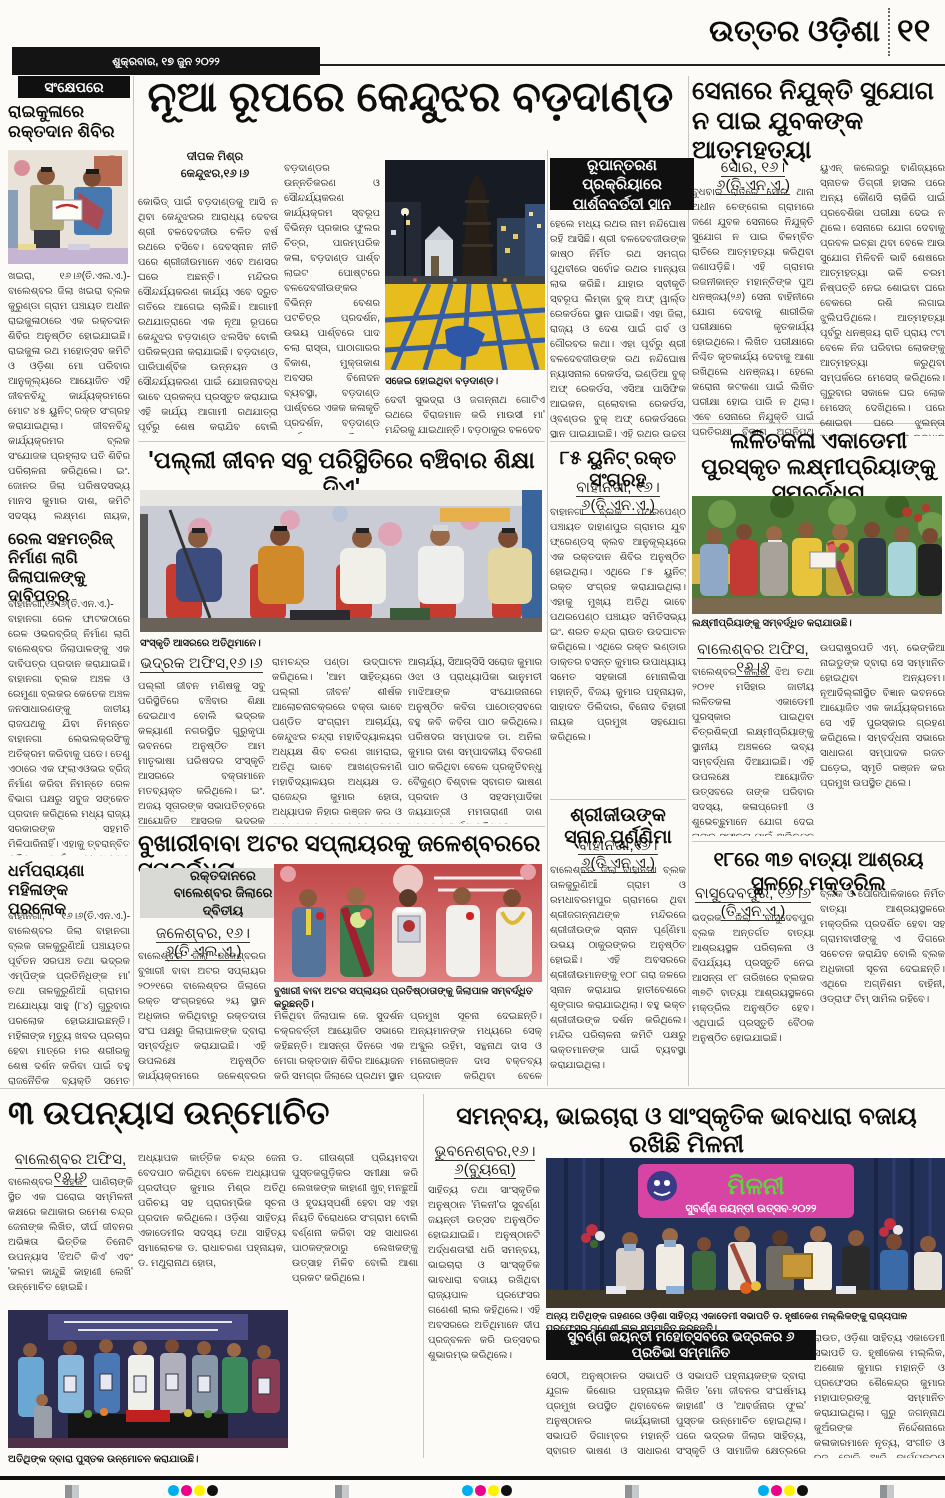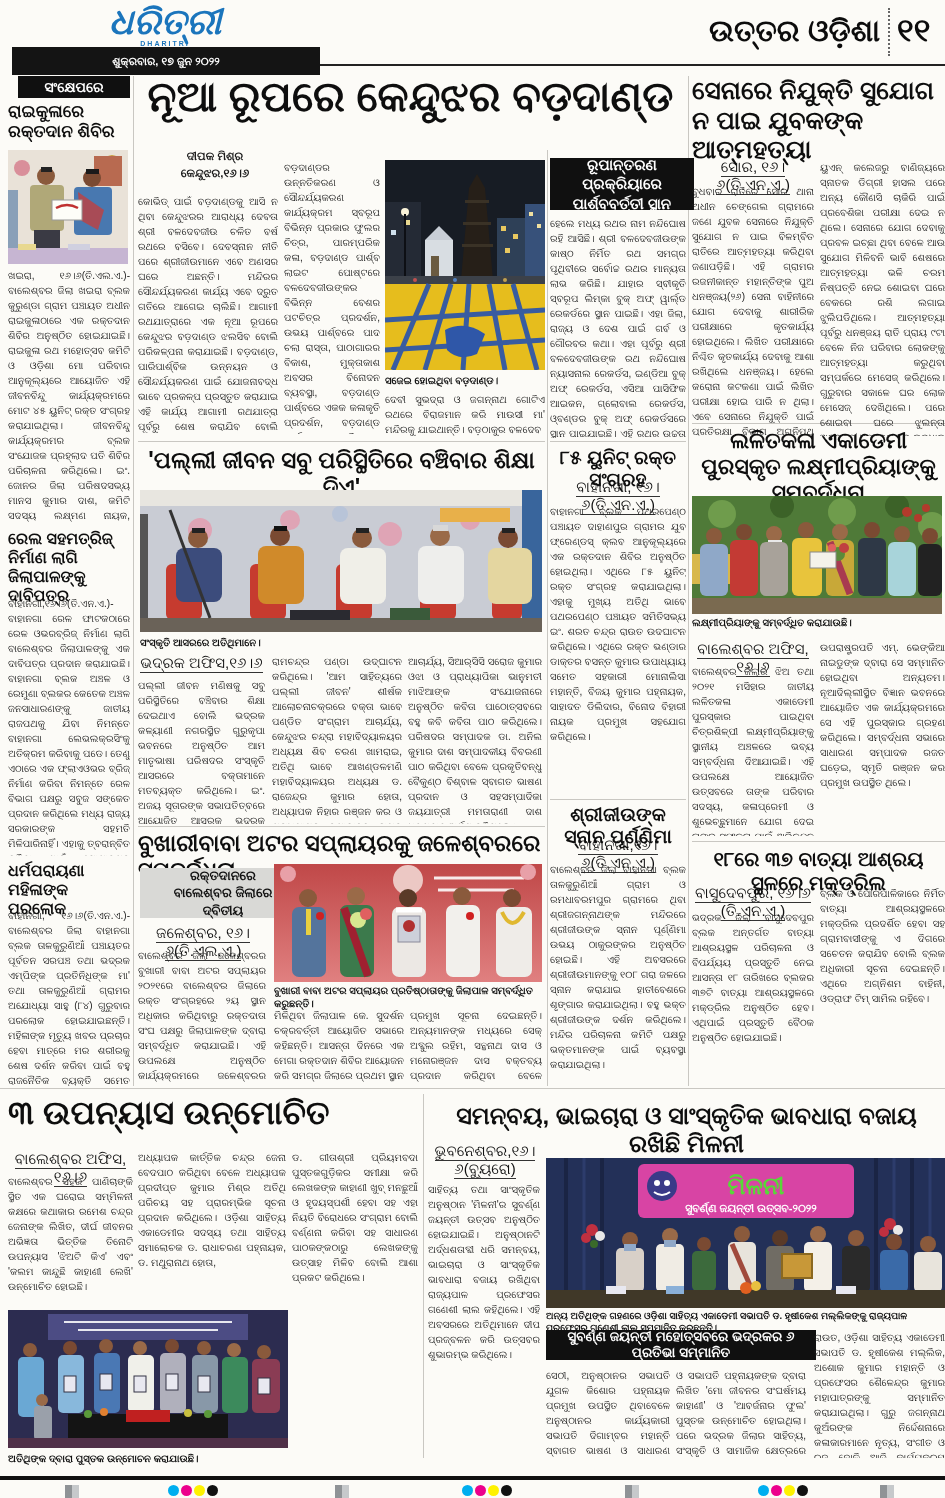--- a/index.html
+++ b/index.html
@@ -7,41 +7,37 @@
   .abs{position:absolute;}
   .hl{font-weight:bold;color:#0e0e0e;line-height:1.18;letter-spacing:0;}
   .body-col{font-size:10px;line-height:1.5;text-align:justify;overflow:hidden;color:#222;word-break:break-word;}
   .dateline{font-size:15px;font-weight:normal;text-align:center;color:#111;}
   .dateline span{border-bottom:1px solid #333;padding-bottom:1px;}
   .caption{font-size:10px;font-weight:bold;color:#111;line-height:1.3;overflow:hidden;}
   .black-box{background:#101010;color:#fff;font-weight:bold;text-align:center;display:flex;align-items:center;justify-content:center;overflow:hidden;}
   .gray-box{background:#d9d9d6;color:#111;font-weight:bold;text-align:center;display:flex;align-items:center;justify-content:center;line-height:1.35;}
   .vrule{width:1px;background:#c9c7c2;}
   .hrule{height:1px;background:#c9c7c2;}
-  .photo{background:#e5e5e5;overflow:hidden;}
+  .photo{background:#e5e5e5;overflow:hidden;font-family:Liberation Serif, serif;}
   .photo svg{display:block;width:100%;height:100%;}
   .masthead-logo{color:#1b75bc;font-weight:bold;font-style:italic;font-size:36px;line-height:1;}
   .masthead-sub{color:#1b75bc;font-weight:bold;font-size:7px;letter-spacing:2px;}
   .datebar{background:#141414;color:#fff;font-size:11px;font-weight:bold;display:flex;align-items:center;justify-content:center;}
   .section-title{font-size:30px;font-weight:bold;color:#0c0c0c;}
   .pageno{font-size:32px;font-weight:bold;color:#0c0c0c;}
   .dots-sep{border-left:2px dotted #666;}
   .cmyk{display:flex;gap:2px;align-items:center;}
   .cmyk i{width:11px;height:11px;border-radius:50%;display:block;}
   .graysq{width:14px;height:13px;background:linear-gradient(90deg,#8f9396 50%,#c6c9cb 50%);}
 </style>
 </head>
 <body>
 
 <div id="page">
 
-  <div class="abs" style="left:85px;top:4px;width:160px;text-align:center;">
-    <div class="masthead-logo">ଧରିତ୍ରୀ</div>
-    <div class="masthead-sub">DHARITRI</div>
-  </div>
   <div class="abs datebar" style="left:12px;top:47px;width:308px;height:28px;">ଶୁକ୍ରବାର, ୧୭ ଜୁନ ୨୦୨୨</div>
   <div class="abs section-title" style="left:690px;top:14px;width:190px;text-align:right;">ଉତ୍ତର ଓଡ଼ିଶା</div>
   <div class="abs dots-sep" style="left:888px;top:8px;height:48px;"></div>
   <div class="abs pageno" style="left:897px;top:12px;width:45px;">୧୧</div>
   <div class="abs" style="left:320px;top:64px;width:625px;height:2px;background:#222;"></div>
 
   <div class="abs vrule" style="left:133px;top:76px;height:1010px;"></div>
   <div class="abs vrule" style="left:547px;top:150px;height:936px;"></div>
   <div class="abs vrule" style="left:688px;top:76px;height:1010px;"></div>
   <div class="abs vrule" style="left:423px;top:1094px;height:364px;"></div>

